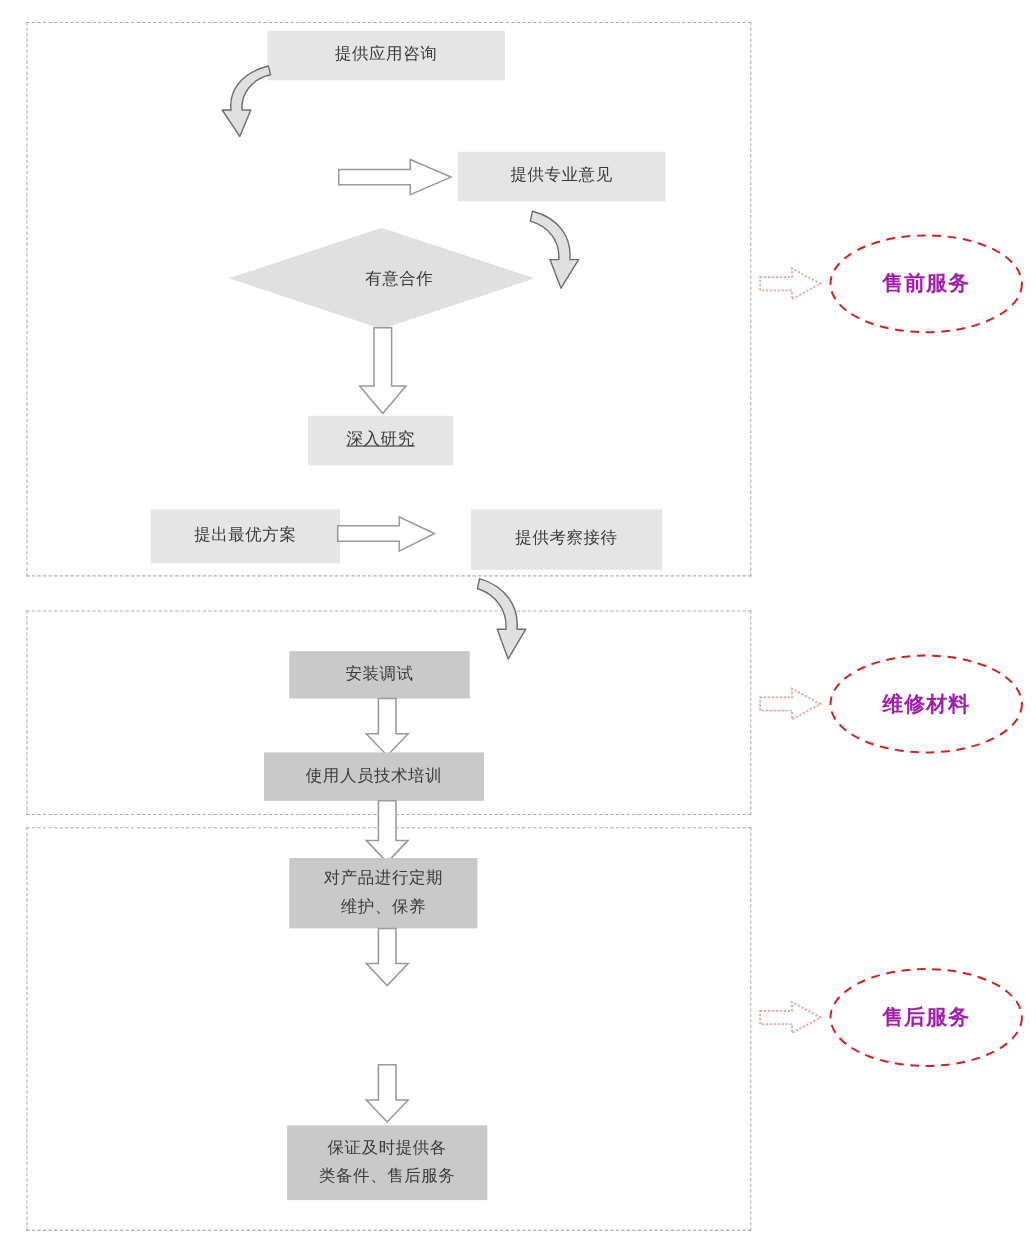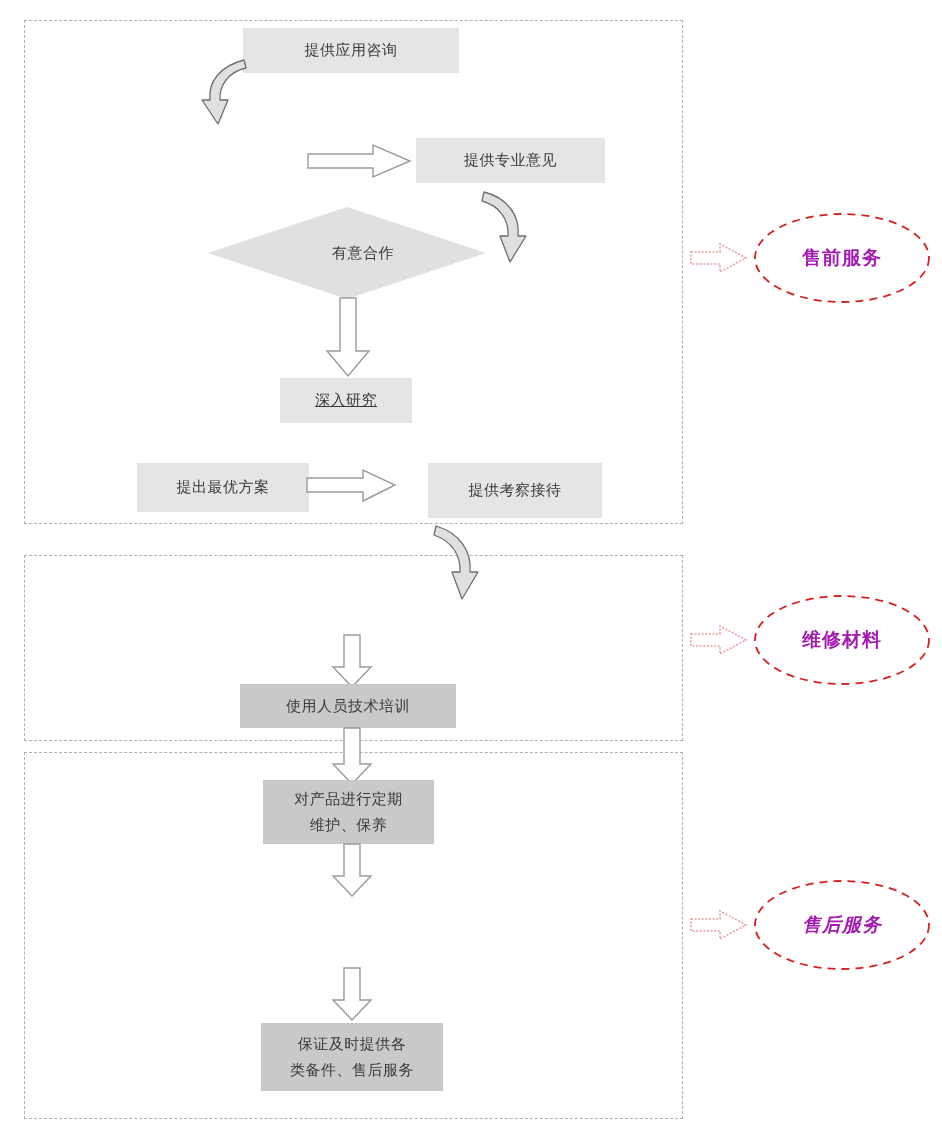--- a/index.html
+++ b/index.html
@@ -152,28 +152,31 @@
   <div class="pbox light" style="left:384px; top:463px; width:174px; height:55px;margin-left:44px;">
     <span class="line">提供考察接待</span>
   </div>
 
   <div class="arrow" style="left:424px; top:522px; width:60px; height:84px;">
     <svg width="60" height="84" viewBox="0 0 60 84">
       <path d="M12 4 C 36 11, 48 30, 46 50 L 54 50 L 38 77 L 28 50 L 36 50 C 37 34, 28 19, 10 13 Z" fill="#e0e0e0" stroke="#6f6f6f" stroke-width="1.3" stroke-linejoin="round"></path>
     </svg>
   </div>
 
+  <div class="pbox dark" style="left:263px; top:592px; width:164px; height:43px;">
+    <span class="line">安装调试</span>
+  </div>
 
   <div class="arrow" style="left:331px; top:634px; width:42px; height:54px;">
     <svg width="42" height="54" viewBox="0 0 42 54">
       <path d="M13 1 L 29 1 L 29 33 L 40 33 L 21 53 L 2 33 L 13 33 Z" fill="#ffffff" stroke="#9a9a9a" stroke-width="1.4" stroke-linejoin="miter"></path>
     </svg>
   </div>
 
-  <div class="pbox dark" style="left:240px; top:684px; width:216px; height:44px;">
+  <div class="pbox dark" style="left:240px; top:684px; width:200px; height:44px;">
     <span class="line">使用人员技术培训</span>
   </div>
 
   <div class="arrow" style="left:331px; top:727px; width:42px; height:58px;">
     <svg width="42" height="58" viewBox="0 0 42 58">
       <path d="M13 1 L 29 1 L 29 37 L 40 37 L 21 57 L 2 37 L 13 37 Z" fill="#ffffff" stroke="#9a9a9a" stroke-width="1.4" stroke-linejoin="miter"></path>
     </svg>
   </div>
 
   <div class="pbox dark" style="left:263px; top:780px; width:171px; height:64px;">
@@ -221,20 +224,20 @@
       <ellipse cx="90" cy="47" rx="87" ry="44" fill="#ffffff" stroke="#d62020" stroke-width="1.8" stroke-dasharray="8 6"></ellipse>
     </svg>
     <span class="tag-text">维修材料</span>
   </div>
 
   <div class="arrow" style="left:690px; top:910px; width:58px; height:30px;">
     <svg width="58" height="30" viewBox="0 0 58 30">
       <path d="M1 9 L 30 9 L 30 1 L 56 15 L 30 29 L 30 21 L 1 21 Z" fill="#ffffff" stroke="#e8a0a0" stroke-width="1.6" stroke-dasharray="2 1.6" stroke-linejoin="miter"></path>
     </svg>
   </div>
-  <div class="tag" style="left:752px; top:878px; width:180px; height:94px;font-style:italic;">
+  <div class="tag" style="left:752px; top:878px; width:180px; height:94px;">
     <svg width="180" height="94" viewBox="0 0 180 94">
       <ellipse cx="90" cy="47" rx="87" ry="44" fill="#ffffff" stroke="#d62020" stroke-width="1.8" stroke-dasharray="8 6"></ellipse>
     </svg>
     <span class="tag-text">售后服务</span>
   </div>
 
 </div>
 
 </body></html>

